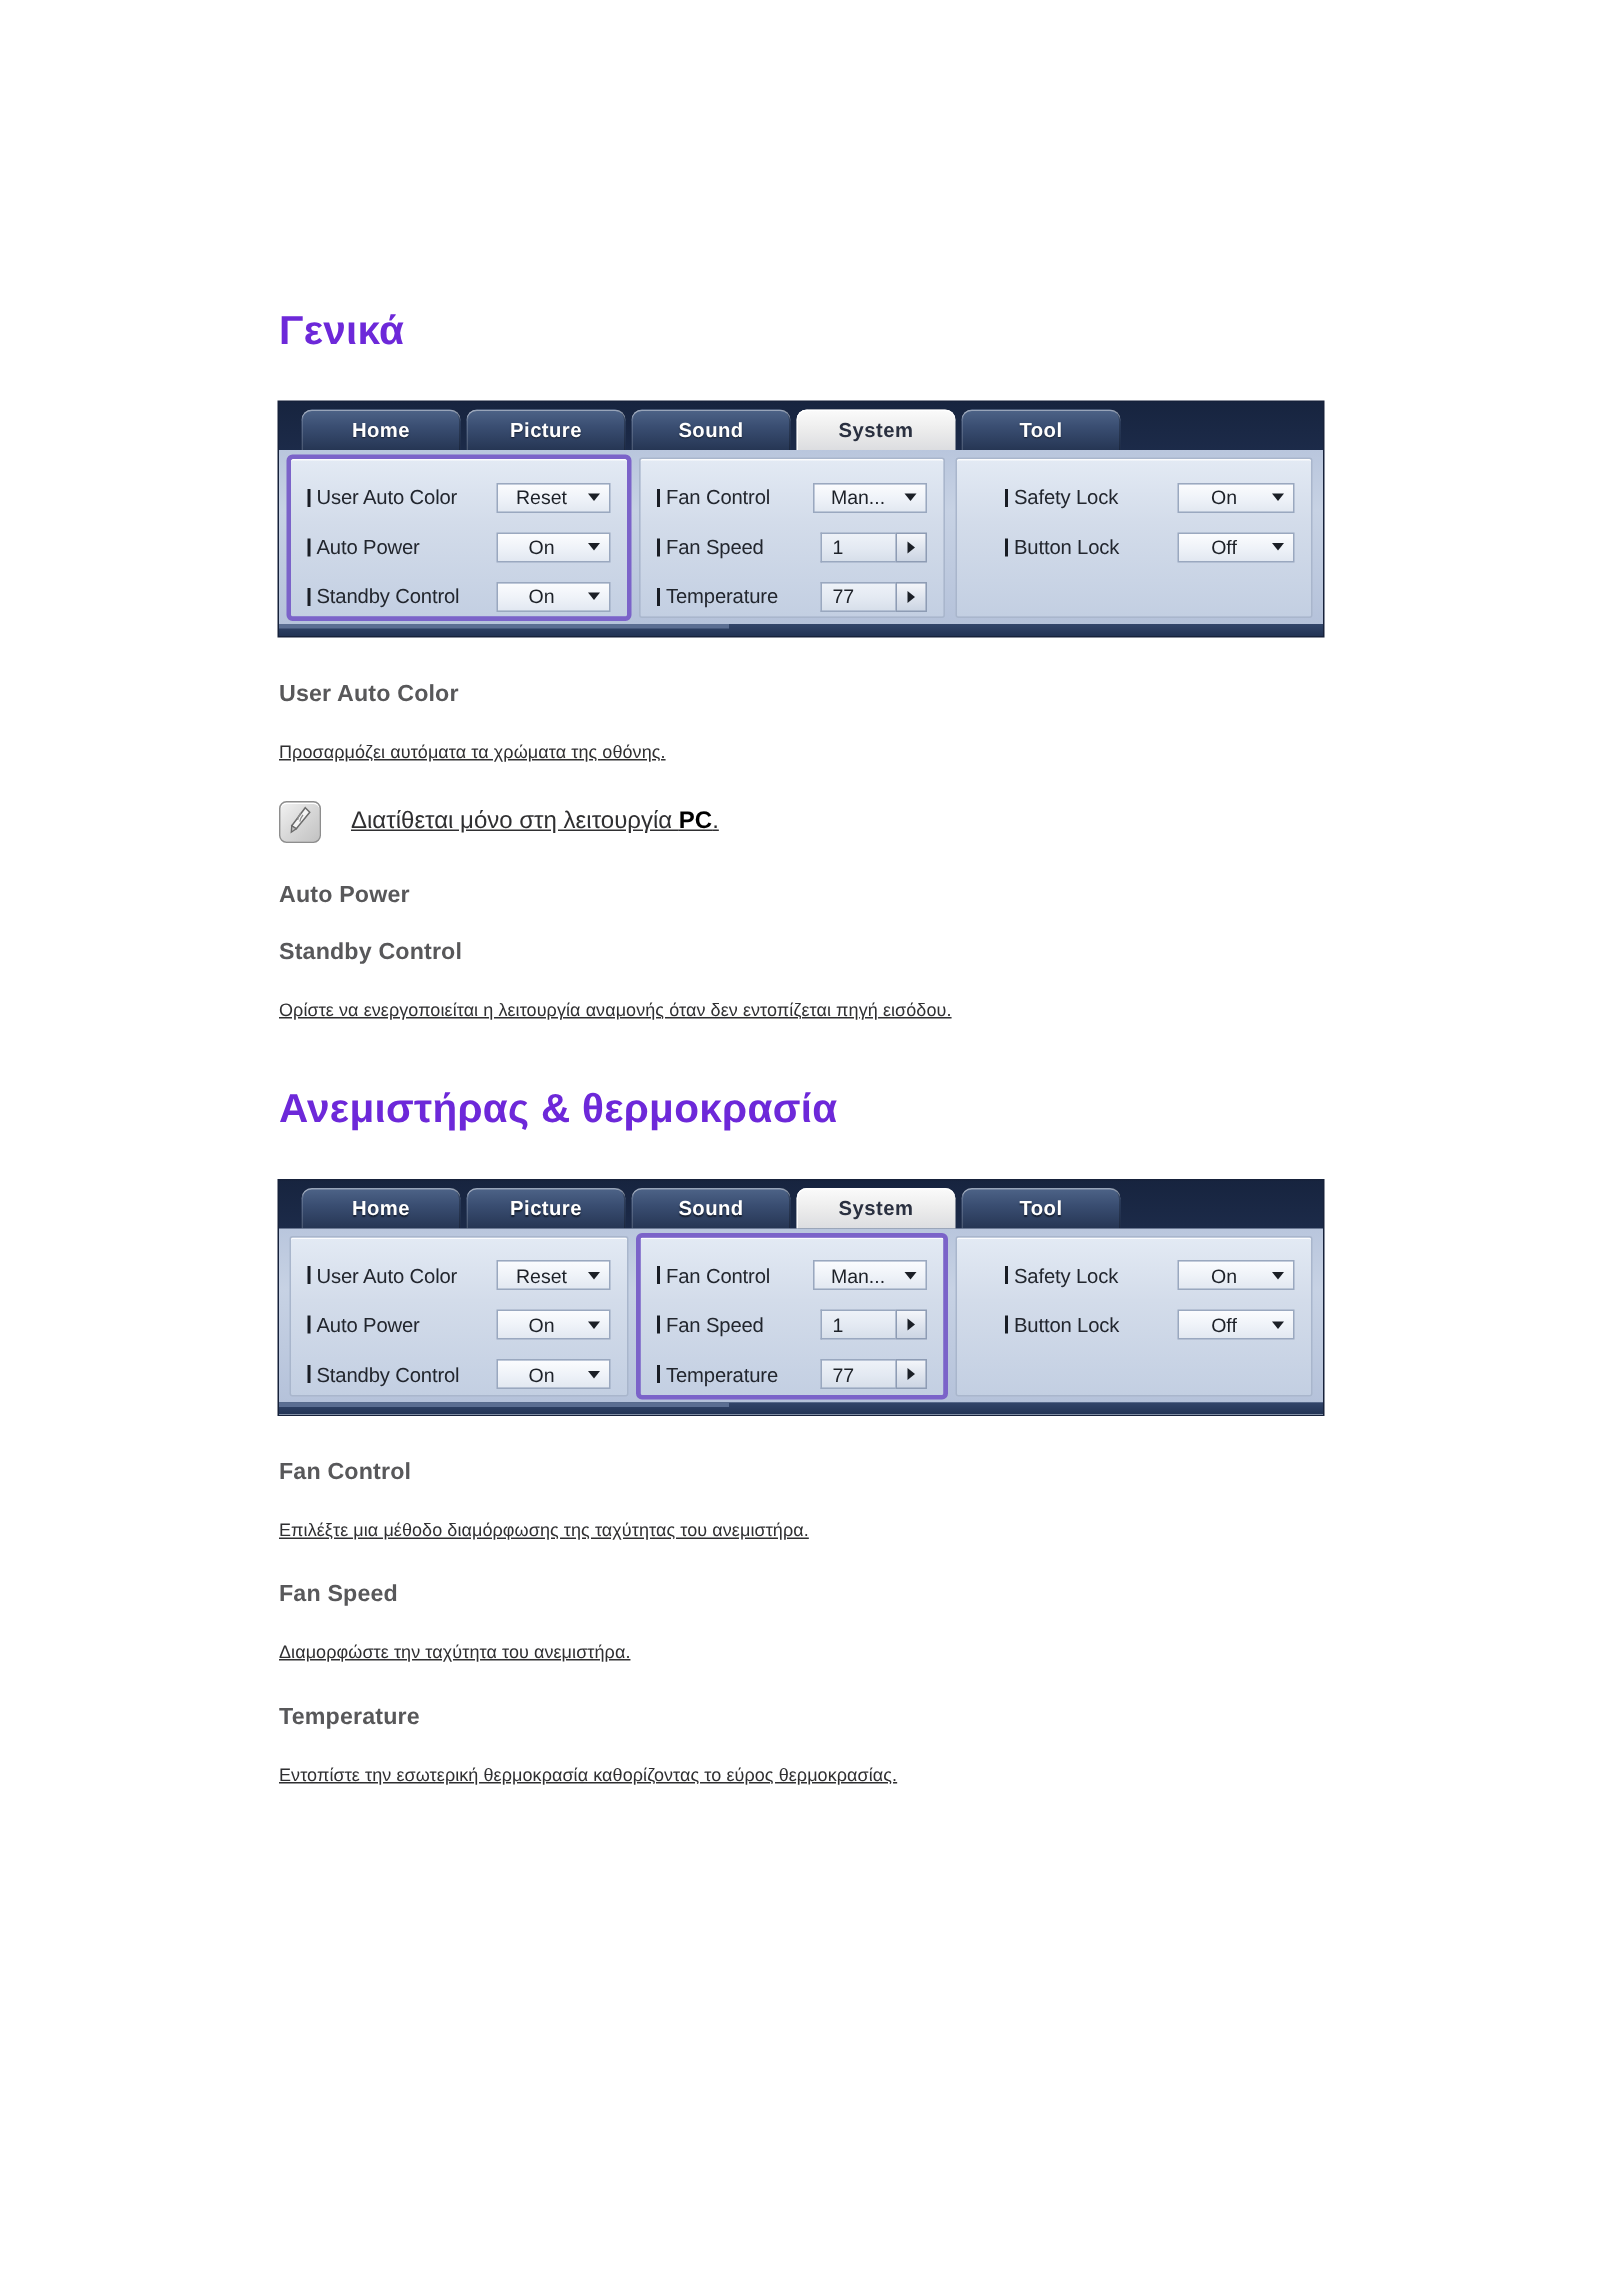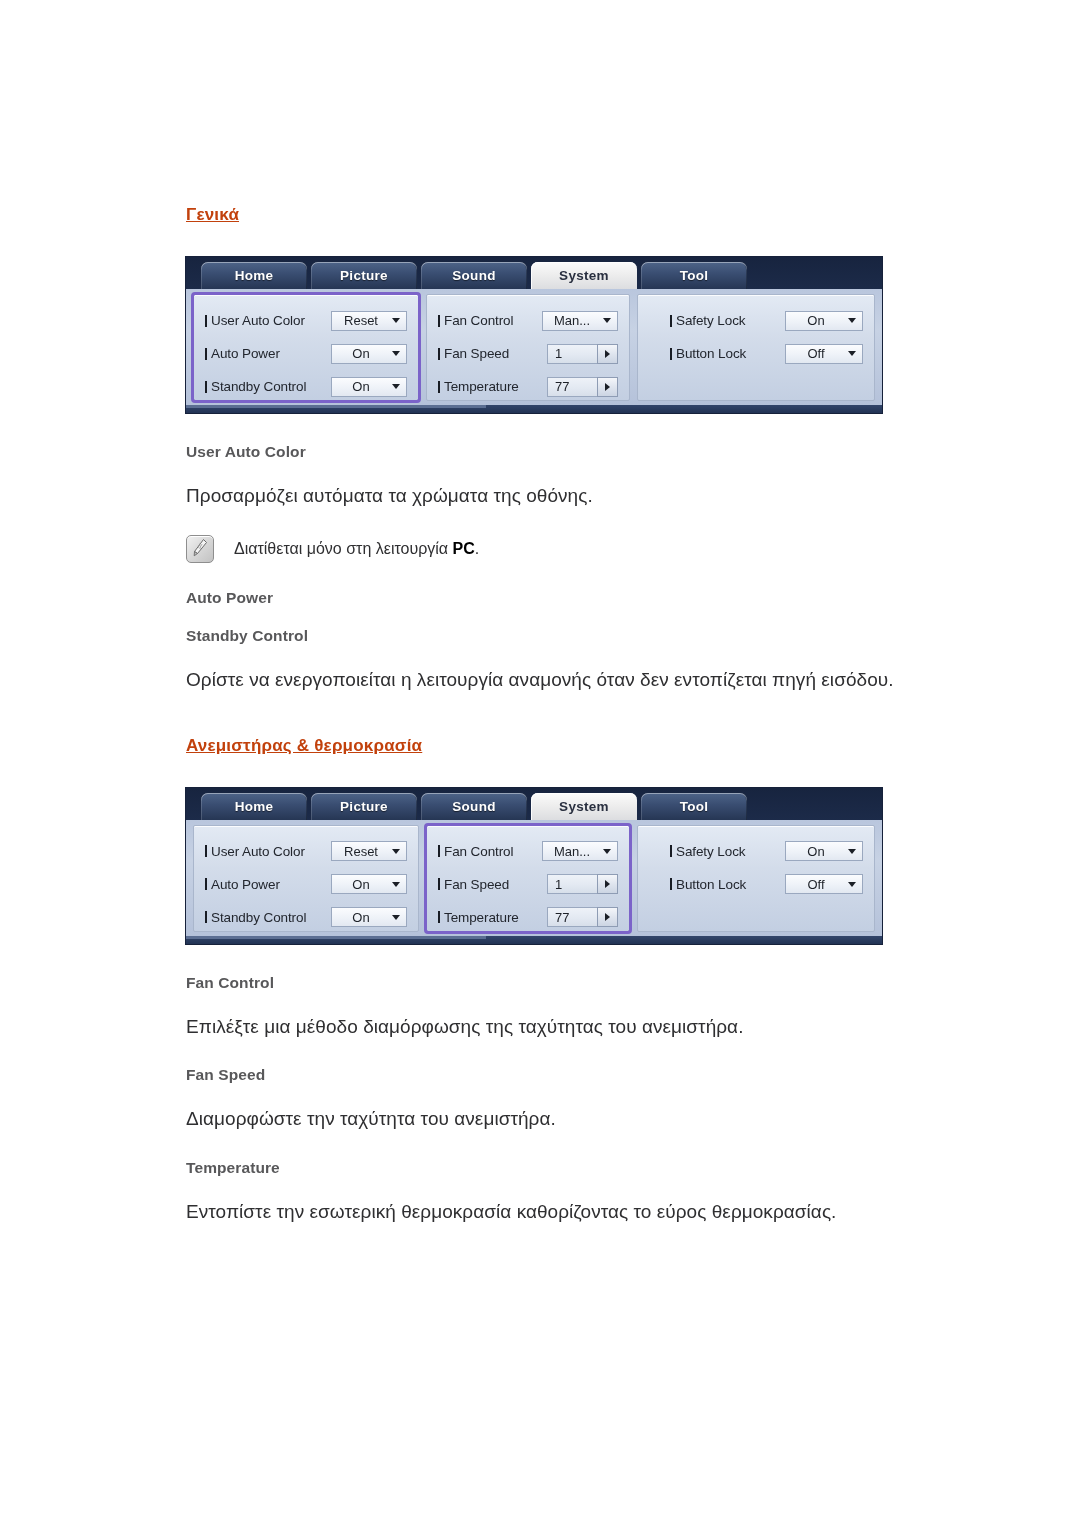--- a/index.html
+++ b/index.html
@@ -25,45 +25,45 @@
 
   .content {
     position: absolute;
     left: 186px;
     top: 205px;
     width: 840px;
   }
 
   
   h1.section-title {
-    font-size: 17px;
+    font-size: 27px;
     font-weight: bold;
-    color: #c2410c;
+    color: #6d28d9;
     margin: 0 0 32px 0;
     letter-spacing: 0.2px;
-    text-decoration: underline;
   }
   h1.section-title.second {
     margin-top: 0;
   }
 
   h2.sub-title {
     font-size: 15.5px;
     font-weight: bold;
     color: #58585A;
     margin: 0 0 20px 0;
     letter-spacing: 0.1px;
   }
 
   p.body-text {
-    font-size: 19px;
+    font-size: 12px;
     color: #2f2f31;
     line-height: 1.62;
     margin: 0 0 24px 0;
     letter-spacing: 0.05px;
+    text-decoration: underline;
   }
   p.body-text.tight { margin-bottom: 22px; }
 
   
   .note-row {
     display: flex;
     align-items: flex-start;
     margin: 0 0 26px 0;
   }
   .note-icon {
@@ -77,20 +77,21 @@
     position: relative;
     margin-right: 20px;
     margin-top: 1px;
   }
   .note-icon svg { position:absolute; left:3px; top:2px; }
   .note-text {
     font-size: 16px;
     color: #2f2f31;
     line-height: 1.6;
     padding-top: 2px;
+    text-decoration: underline;
   }
   .note-text b { font-weight: bold; color:#000; }
 
   
   .osd {
     position: relative;
     width: 696px;
     height: 156px;
     margin: 0 0 30px 0;
     background: linear-gradient(180deg,#17243f 0%, #1d2c4b 25%, #2b3e63 58%, #44597f 100%);

